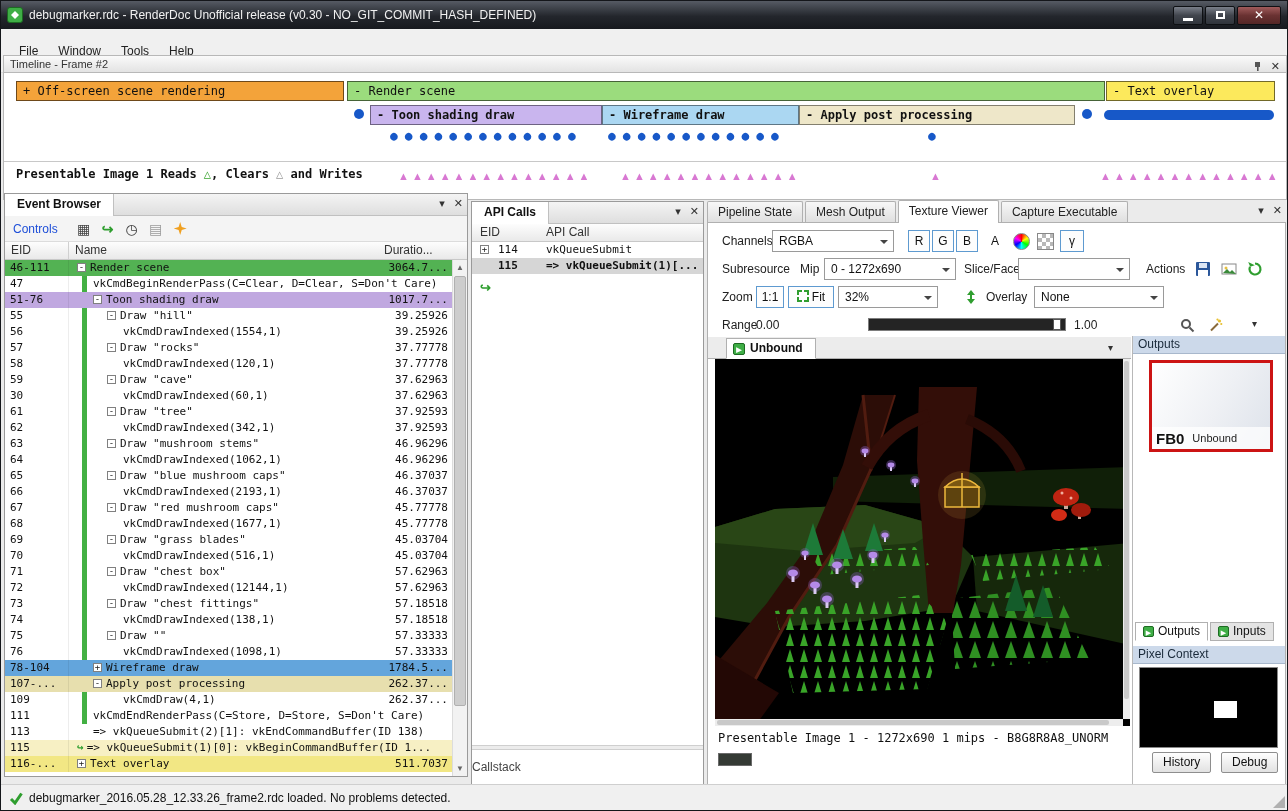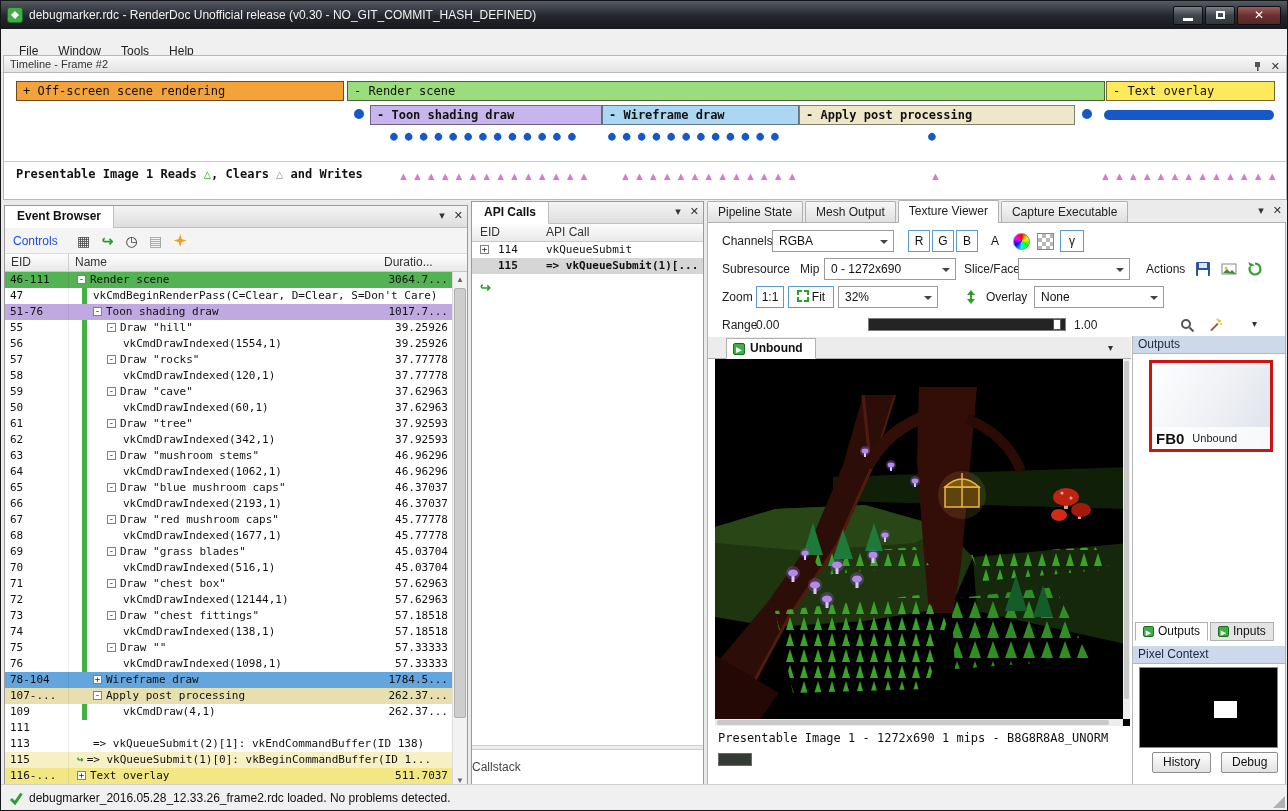--- a/index.html
+++ b/index.html
@@ -52,21 +52,21 @@
   .tpill{position:absolute;left:1100px;top:37px;width:170px;height:10px;border-radius:5px;background:#1758c8}
   .dotsrow{position:absolute;top:55px;font-family:"DejaVu Sans Mono",monospace;font-size:13px;color:#1758c8;letter-spacing:7px;white-space:nowrap}
   .tl-div{position:absolute;left:0;right:0;top:88px;height:1px;background:#c8c8c8}
   .tl-footer{position:absolute;left:12px;top:94px;font-family:"DejaVu Sans Mono",monospace;font-weight:bold;font-size:12px;white-space:nowrap}
   .tri-green{color:#3aa52f}
   .tri-gray{color:#9a9a9a}
   .trigroup{position:absolute;top:97px;font-size:11px;letter-spacing:3px;color:#d878d2;white-space:nowrap}
   .tg0{left:394px}.tg1{left:616px}.tg2{left:926px}.tg3{left:1096px}
 
   
-  .events{left:3px;top:204px;width:464px;height:584px}
+  .events{left:3px;top:192px;width:464px;height:584px}
   .eb-toolbar{position:absolute;left:0;top:22px;right:0;height:26px;background:#f4f4f4;border-bottom:1px solid #dcdcdc;display:flex;align-items:center;padding-left:8px}
   .eb-toolbar .lbl{margin-right:16px;color:#1d4ed8}
   .ci{display:inline-block;width:20px;text-align:center;font-size:14px;margin-right:4px;color:#444}
   .ci.green{color:#2f9e2f;font-weight:bold}
   .ci.gray{color:#9a9a9a}
   .star{display:inline-block;width:13px;height:13px;margin:0 4px;background:#f0a020;
     clip-path:polygon(50% 0,62% 38%,100% 50%,62% 62%,50% 100%,38% 62%,0 50%,38% 38%)}
   .eb-colhead{position:absolute;left:0;top:48px;right:0;height:18px;background:linear-gradient(#fdfdfd,#e9e9e9);border-bottom:1px solid #c8c8c8;font-size:12px;color:#333}
   .eb-colhead .ch-eid{position:absolute;left:0;width:64px;padding-left:6px;line-height:17px;border-right:1px solid #d0d0d0}
   .eb-colhead .ch-name{position:absolute;left:70px;line-height:17px}
@@ -305,21 +305,21 @@
           <span class="dur">37.77778</span>
         </div>
 
         <div class="erow i2 strip">
           <span class="eid">59</span>
           <span class="namecell"><span class="exp">-</span><span>Draw "cave"</span></span>
           <span class="dur">37.62963</span>
         </div>
 
         <div class="erow i3 strip">
-          <span class="eid">50</span>
+          <span class="eid">30</span>
           <span class="namecell"><span>vkCmdDrawIndexed(60,1)</span></span>
           <span class="dur">37.62963</span>
         </div>
 
         <div class="erow i2 strip">
           <span class="eid">61</span>
           <span class="namecell"><span class="exp">-</span><span>Draw "tree"</span></span>
           <span class="dur">37.92593</span>
         </div>
 
@@ -426,20 +426,21 @@
         </div>
 
         <div class="erow i3 strip">
           <span class="eid">109</span>
           <span class="namecell"><span>vkCmdDraw(4,1)</span></span>
           <span class="dur">262.37...</span>
         </div>
 
         <div class="erow i1 strip">
           <span class="eid">111</span>
+          <span class="namecell"><span>vkCmdEndRenderPass(C=Store, D=Store, S=Don't Care)</span></span>
           <span class="dur"></span>
         </div>
 
         <div class="erow i1">
           <span class="eid">113</span>
           <span class="namecell"><span>=&gt; vkQueueSubmit(2)[1]: vkEndCommandBuffer(ID 138)</span></span>
           <span class="dur"></span>
         </div>
 
         <div class="erow sel i0">

